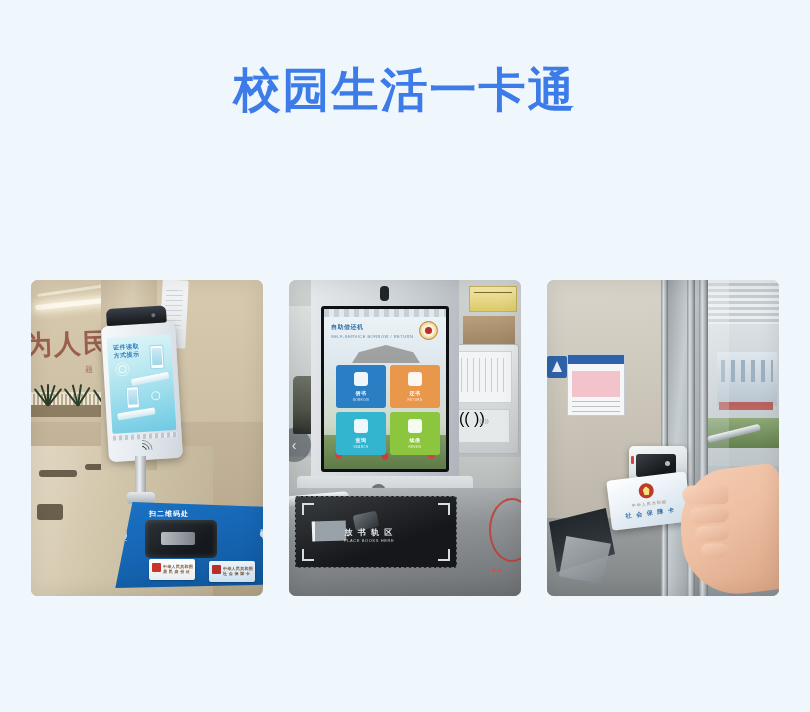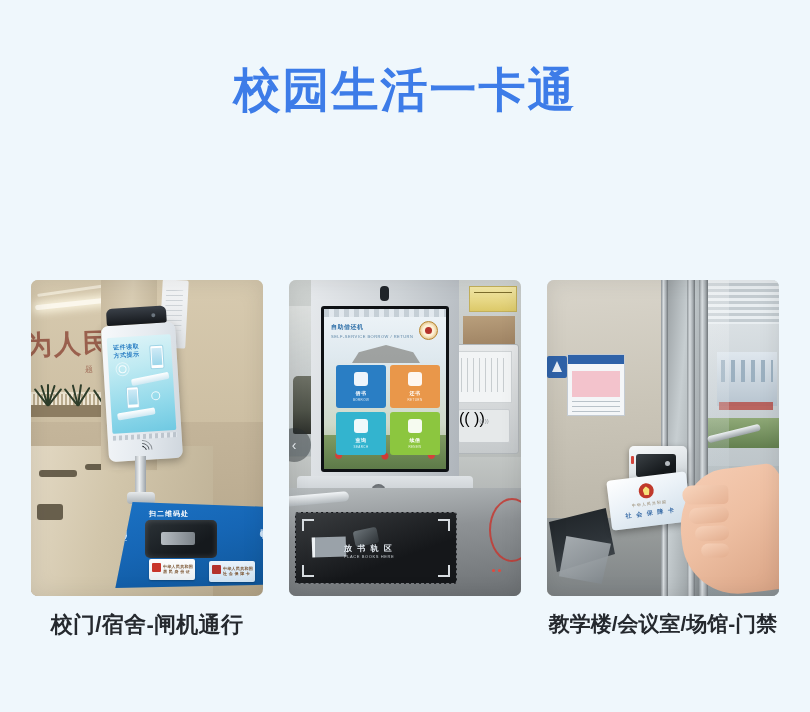--- a/index.html
+++ b/index.html
@@ -397,24 +397,25 @@
   .p2 .panel .rd::after{
     content:"(( ))"; position:absolute; left:0; right:0; top:8px;
     text-align:center; font-size:6px; color:#8c9297;
   }
   
   .p2 .tray {
     position:absolute; left:0; bottom:0; width:100%; height:108px;
     background: linear-gradient(175deg,#b7bcbe 0%, #8e9295 40%, #6d7174 100%);
   }
   .p2 .tray-black {
-    position:absolute; left:6px; bottom:12px; width:162px; height:72px;
+    position:absolute; left:6px; bottom:28px; width:162px; height:72px;
     background: linear-gradient(160deg,#3a3d40 0%,#15171a 65%);
     border-radius:3px;
     border: 1px dashed rgba(220,225,230,.45);
+    text-align: center;
   }
   .p2 .tray-black .corner {
     position:absolute; width:12px; height:12px; border:2px solid #d8dde1;
   }
   .p2 .tray-txt {
     position:absolute; left:48px; top:30px; color:#e4eaf0;
     font-size:8px; font-weight:bold; letter-spacing:1.5px; white-space:nowrap;
   }
   .p2 .tray-txt small { display:block; font-size:4px; letter-spacing:.6px; font-weight:normal; opacity:.8;}
   .p2 .tray-book {
@@ -675,21 +676,20 @@
 居 民 身 份 证</b>
           </div>
           <div class="bt-card bt-card2" style="left:104px; bottom:6px; width:46px;">
             <i style="background:#b4322b"></i>
               <b style="white-space:pre-line">中华人民共和国
 社 会 保 障 卡</b>
           </div>
         </div>
         <div class="p-shadow"></div>
       </div>
-      <div class="caption">校门/宿舍-闸机通行</div>
     </div>
 
     <div class="card">
       <div class="photo p2">
         <div class="bg-shelf"></div>
         <div class="bg-glass"></div>
         <div class="bg-person"></div>
         <div class="top-sign"></div>
         <div class="bg-box"></div>
         <div class="circ-btn">‹</div>
@@ -814,17 +814,16 @@
         </div>
 
         <div class="hand">
           <div class="thumb"></div>
           <div class="finger" style="left:10px; top:36px; width:40px; height:16px; transform:rotate(3deg)"></div>
           <div class="finger" style="left:14px; top:55px; width:34px; height:15px; transform:rotate(5deg)"></div>
           <div class="finger" style="left:18px; top:73px; width:28px; height:14px; transform:rotate(7deg)"></div>
         </div>
         <div class="p-shadow"></div>
       </div>
-      <div class="caption">教学楼/会议室/场馆-门禁</div>
     </div>
 
   </div>
 </div>
 
 </body></html>

